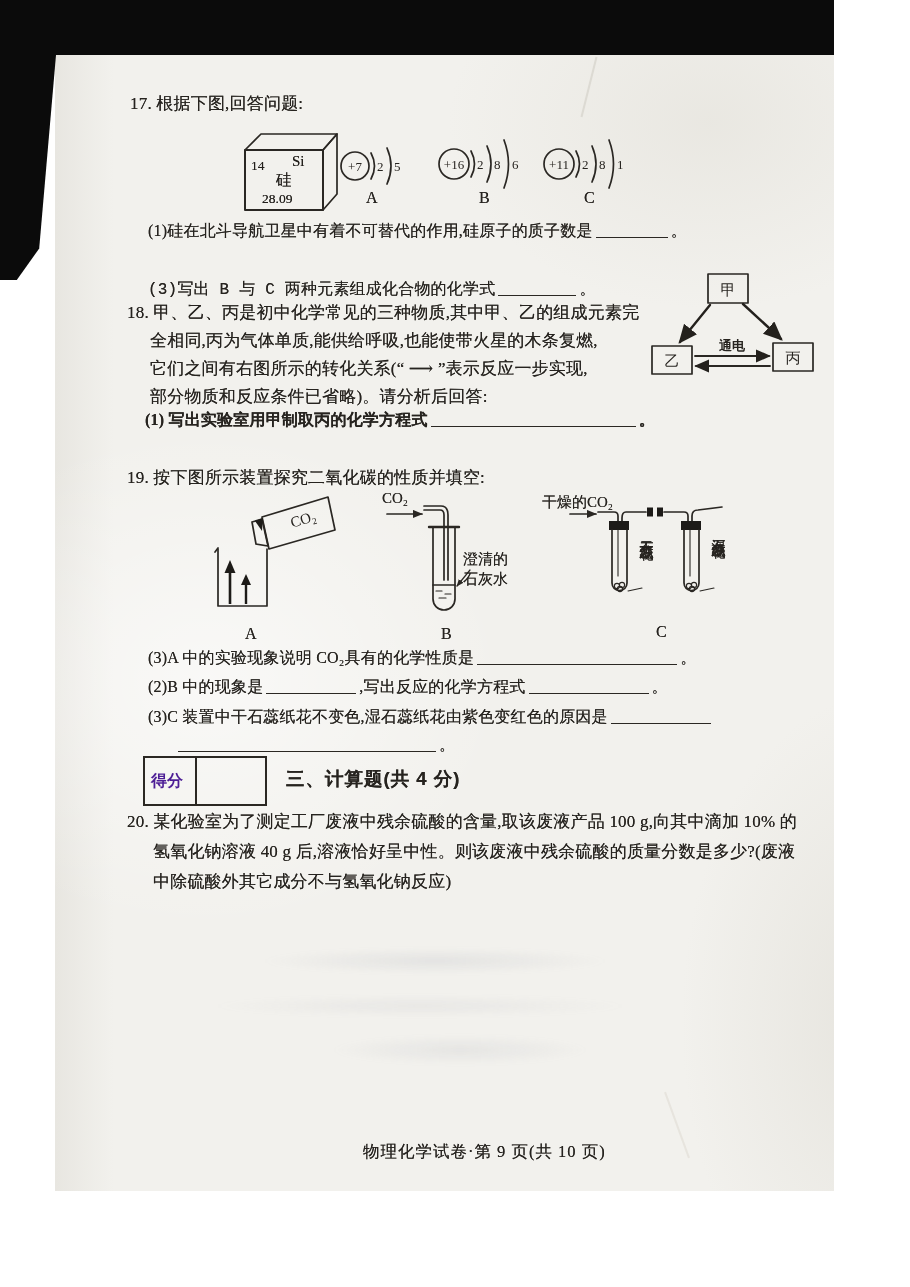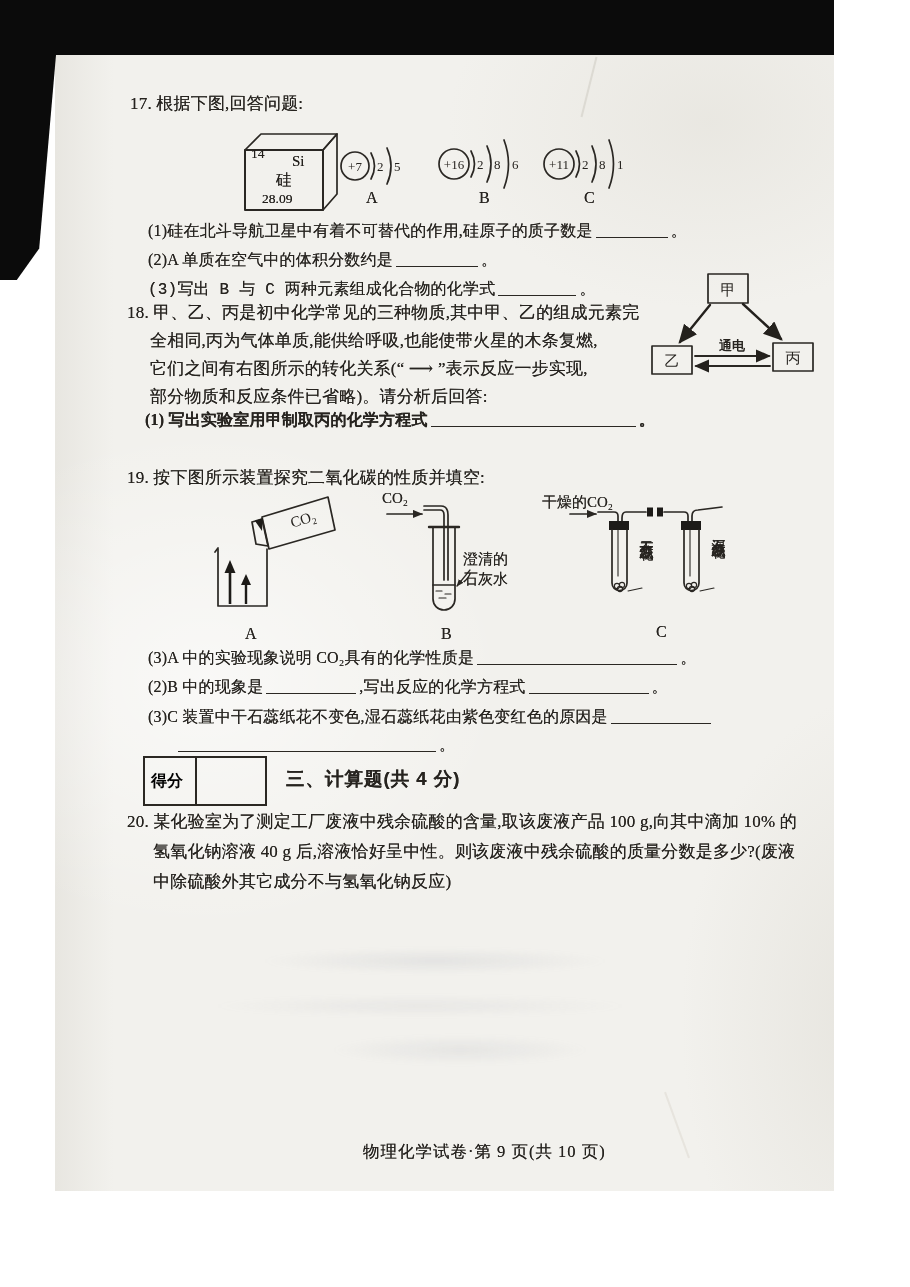--- a/index.html
+++ b/index.html
@@ -56,21 +56,21 @@
   </svg>
 
   <div class="t big" style="left:130px;top:92px;">17. 根据下图,回答问题:</div>
 
   <div class="elem-box" style="left:239px;top:128px;">
     <svg class="abs" width="110" height="86" viewBox="0 0 110 86">
       <polygon class="ln" points="6,22 22,6 98,6 84,22"></polygon>
       <polygon class="ln" points="84,22 98,6 98,66 84,82"></polygon>
       <rect class="ln" x="6" y="22" width="78" height="60" style="stroke-width:2"></rect>
     </svg>
-    <span class="ebx" style="left:12px;top:18px;font-size:13.5px;text-align:right;">14</span>
+    <span class="ebx" style="left:12px;top:30px;font-size:13.5px;text-align:right;">14</span>
     <span class="ebx" style="left:53px;top:25px;font-size:15px;">Si</span>
     <span class="ebx" style="left:37px;top:42px;font-size:15.5px;">硅</span>
     <span class="ebx" style="left:23px;top:63px;font-size:13.5px;">28.09</span>
   </div>
 
   <svg class="abs" style="left:338px;top:126px;" width="100" height="80" viewBox="0 0 100 80">
     <circle class="ln" cx="17" cy="40" r="14"></circle>
     <text x="17" y="44.5" text-anchor="middle" class="svgnum">+7</text>
     <path class="ln" d="M 33 27 Q 40 40 33 53"></path>
     <path class="ln" d="M 49 22 Q 57 40 49 58"></path>
@@ -98,23 +98,20 @@
     <path class="ln" d="M 50 22 Q 58 40 50 58"></path>
     <path class="ln" d="M 67 16 Q 76 40 67 64"></path>
     <text x="40" y="45" class="svgnum">2</text>
     <text x="57" y="45" class="svgnum">8</text>
     <text x="75" y="45" class="svgnum">1</text>
   </svg>
   <div class="cap" style="left:584px;top:189px;">C</div>
 
   <div class="t" style="left:148px;top:221px;">
     <span>(1)硅在北斗导航卫星中有着不可替代的作用,硅原子的质子数是</span><span class="blank" style="width:72px;"></span><span>。</span>
-  </div>
-  <div class="t" style="left:148px;top:250px;">
-    <span>(2)A 单质在空气中的体积分数约是</span><span class="blank" style="width:82px;"></span><span>。</span>
   </div>
   <div class="t" style="left:148px;top:279px;font-family:Liberation Mono, monospace;">
     <span>(3)写出 B 与 C 两种元素组成化合物的化学式</span><span class="blank" style="width:78px;"></span><span>。</span>
   </div>
 
   <div class="t big" style="left:127px;top:301px;">18. 甲、乙、丙是初中化学常见的三种物质,其中甲、乙的组成元素完</div>
   <div class="t big" style="left:150px;top:357px;">它们之间有右图所示的转化关系(“ ⟶ ”表示反应一步实现,</div>
   <div class="t big" style="left:150px;top:329px;">全相同,丙为气体单质,能供给呼吸,也能使带火星的木条复燃,</div>
   <div class="t big" style="left:150px;top:385px;">部分物质和反应条件已省略)。请分析后回答:</div>
 
@@ -212,21 +209,21 @@
   </div>
   <div class="t" style="left:148px;top:707px;">
     <span>(3)C 装置中干石蕊纸花不变色,湿石蕊纸花由紫色变红色的原因是</span><span class="blank" style="width:100px;"></span>
   </div>
   <div class="t" style="left:175px;top:735px;">
     <span class="blank" style="width:258px;"></span><span>。</span>
   </div>
 
   <div style="position:absolute;left:143px;top:756px;width:120px;height:46px;border:2px solid #2b2823;">
     <div style="position:absolute;left:50px;top:0;width:2px;height:46px;background:#2b2823;"></div>
-    <div class="hei" style="position:absolute;left:6px;top:13px;font-size:16px;color:#000000;">得分</div>
+    <div class="hei" style="position:absolute;left:6px;top:13px;font-size:16px;color:#4c1d95;">得分</div>
   </div>
   <div class="t hei" style="left:286px;top:766px;font-size:18.5px;letter-spacing:1px;">三、计算题(共 4 分)</div>
 
   <div class="t big" style="left:127px;top:810px;">20. 某化验室为了测定工厂废液中残余硫酸的含量,取该废液产品 100 g,向其中滴加 10% 的</div>
   <div class="t big" style="left:153px;top:840px;">氢氧化钠溶液 40 g 后,溶液恰好呈中性。则该废液中残余硫酸的质量分数是多少?(废液</div>
   <div class="t big" style="left:153px;top:870px;">中除硫酸外其它成分不与氢氧化钠反应)</div>
 
   <div class="ghost" style="left:260px;top:948px;width:350px;height:26px;background:radial-gradient(ellipse at center, rgba(140,145,160,0.14), transparent 70%);"></div>
   <div class="ghost" style="left:330px;top:1035px;width:260px;height:30px;background:radial-gradient(ellipse at center, rgba(140,145,160,0.12), transparent 70%);"></div>
   <div class="ghost" style="left:210px;top:995px;width:420px;height:22px;background:radial-gradient(ellipse at center, rgba(150,150,165,0.10), transparent 70%);"></div>

